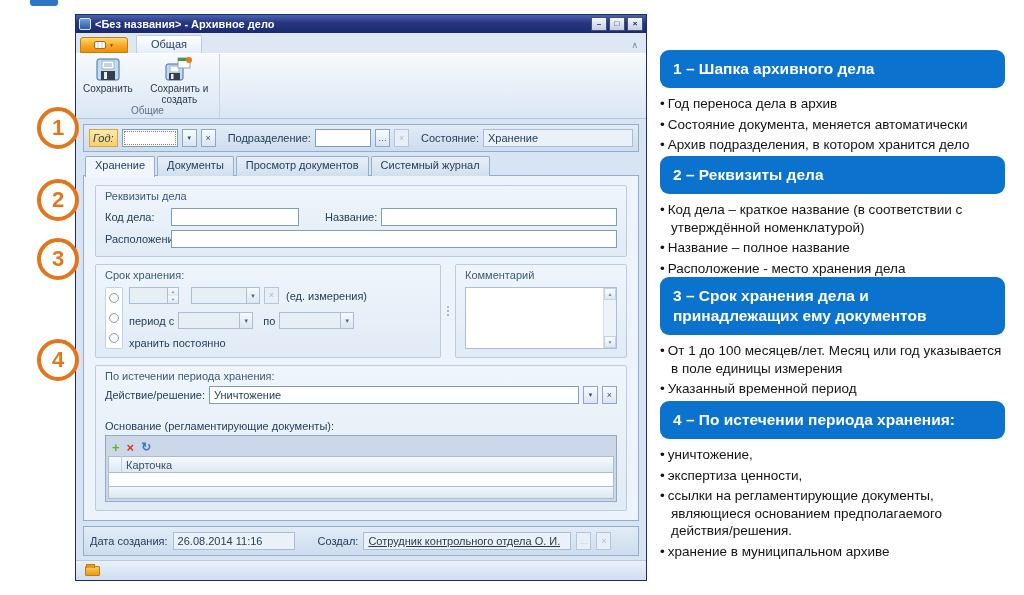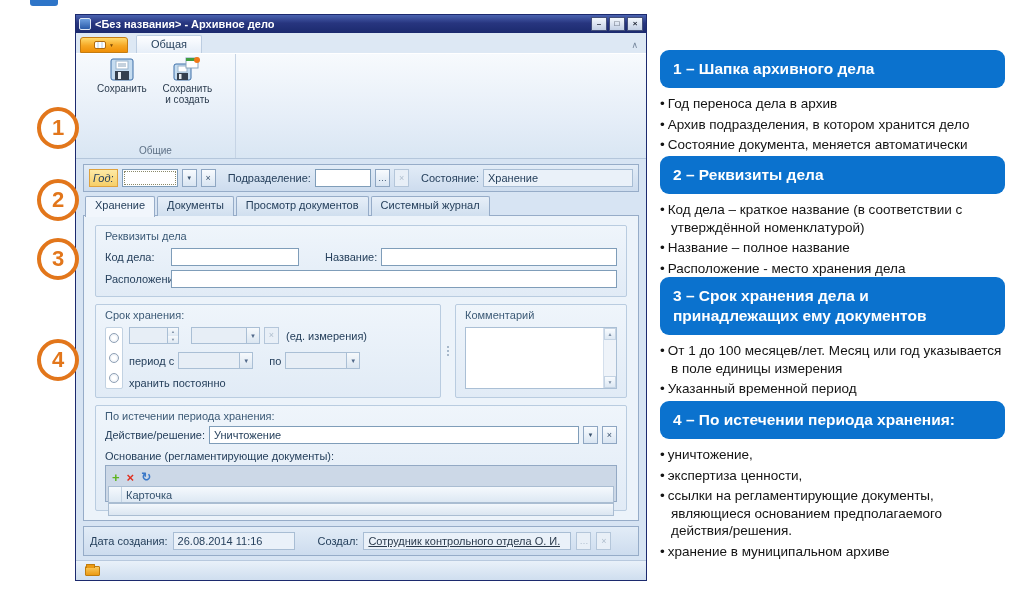--- a/index.html
+++ b/index.html
@@ -51,21 +51,21 @@
     padding:2px 14px 3px; font-size:11px; color:#26405c;
     background:linear-gradient(#fdfeff,#e6eef8); border:1px solid #bccde1; border-bottom:none;
     border-radius:2px 2px 0 0;
   }
   .ribbon-collapse { position:absolute; right:8px; bottom:3px; font-size:9px; color:#7a8ba0; }
   .ribbon-body {
     flex:0 0 52px; background:linear-gradient(#f7fafd,#e6eef8 60%,#d9e6f3);
     border-top:1px solid #fff; border-bottom:1px solid #b4c6db;
     display:flex;
   }
-  .ribbon-group { width:160px; display:flex; flex-direction:column; border-right:1px solid #c6d4e5; padding:1px 16px 0;gap:40px; }
+  .ribbon-group { width:144px; display:flex; flex-direction:column; border-right:1px solid #c6d4e5; padding:1px 2px 0; }
   .ribbon-group-buttons { flex:1; display:flex; justify-content:center; gap:4px; }
   .big-btn { display:flex; flex-direction:column; align-items:center; padding:1px 5px 0; font-size:10px; color:#2b3b4e; border-radius:3px; text-align:center; line-height:1.1; }
   .group-label { height:13px; text-align:center; font-size:10px; color:#5e7186; }
 
   
   .content { flex:1; min-height:0; background:#d7e4f3; padding:5px 7px 4px; display:flex; flex-direction:column; }
 
   .hdr-row {
     flex:0 0 28px; border:1px solid #96acc8; background:linear-gradient(#e2ecf7,#cddcee);
     display:flex; align-items:center; gap:4px; padding:0 5px; font-size:11px; color:#26405c;
@@ -138,21 +138,21 @@
 
   .comment-group { flex:1; display:flex; flex-direction:column; }
   .comment-area { flex:1; background:#fff; border:1px solid #aabfd5; display:flex; }
   .comment-text { flex:1; }
   .vscroll { width:13px; border-left:1px solid #d4dfec; background:#eef3f9; display:flex; flex-direction:column; justify-content:space-between; }
   .sbtn { height:12px; font-size:5px; color:#7e90a6; display:flex; align-items:center; justify-content:center; background:linear-gradient(#f8fbfe,#dde8f3); border:1px solid #c4d3e3; }
 
   .after-group { flex:1; min-height:0; display:flex; flex-direction:column; }
   .action-row { display:flex; align-items:center; gap:4px; margin-top:2px; }
   .action-field { flex:1; display:flex; align-items:center; padding:0 4px; height:18px; }
-  .basis-label { margin-top:6px; }
+  .basis-label { margin-top:16px; }
   .table-wrap {
     flex:1; min-height:0; margin-top:3px; border:1px solid #93a9c4; background:#ccd8e7;
     display:flex; flex-direction:column; padding:2px;
   }
   .tbl-toolbar { flex:0 0 18px; display:flex; align-items:center; gap:7px; padding:0 4px; }
   .ticon { font-weight:bold; font-size:13px; line-height:1; }
   .ticon.add { color:#5eb41e; }
   .ticon.del { color:#e03020; }
   .ticon.ref { color:#3a78c8; font-size:12px; }
   .tbl-header { flex:0 0 17px; display:flex; align-items:center; background:linear-gradient(#f5f9fd,#dde8f3); border:1px solid #aabdd2; font-size:11px; color:#33506c; }
@@ -321,21 +321,21 @@
                 </span>
                 <span class="cbtn xg disabled" style="height:17px;">×</span>
                 <span class="lbl unit-hint">(ед. измерения)</span>
               </div>
               <div class="frow" style="margin-top:0;">
                 <span class="lbl">период с</span>
                 <span class="combo">
                   <span class="dis cfield w-period"></span>
                   <span class="arrow">▼</span>
                 </span>
-                <span class="lbl" style="margin-left:12px;">по</span>
+                <span class="lbl" style="margin-left:6px;">по</span>
                 <span class="combo">
                   <span class="dis cfield w-period"></span>
                   <span class="arrow">▼</span>
                 </span>
               </div>
               <div class="frow" style="margin-top:0;">
                 <span class="lbl">хранить постоянно</span>
               </div>
             </div>
           </div>
@@ -403,22 +403,22 @@
 
 <div class="callout" id="c1">1</div>
 <div class="callout" id="c2">2</div>
 <div class="callout" id="c3">3</div>
 <div class="callout" id="c4">4</div>
 
 <div class="ann" id="ann1">
   <div class="ann-h">1 – Шапка архивного дела</div>
   <ul class="ann-b">
     <li>Год переноса дела в архив</li>
+    <li>Состояние документа, меняется автоматически</li>
     <li>Архив подразделения, в котором хранится дело</li>
-    <li>Состояние документа, меняется автоматически</li>
   </ul>
 </div>
 
 <div class="ann" id="ann2">
   <div class="ann-h">2 – Реквизиты дела</div>
   <ul class="ann-b">
     <li>Код дела – краткое название (в соответствии с утверждённой номенклатурой)</li>
     <li>Название – полное название</li>
     <li>Расположение - место хранения дела</li>
   </ul>

